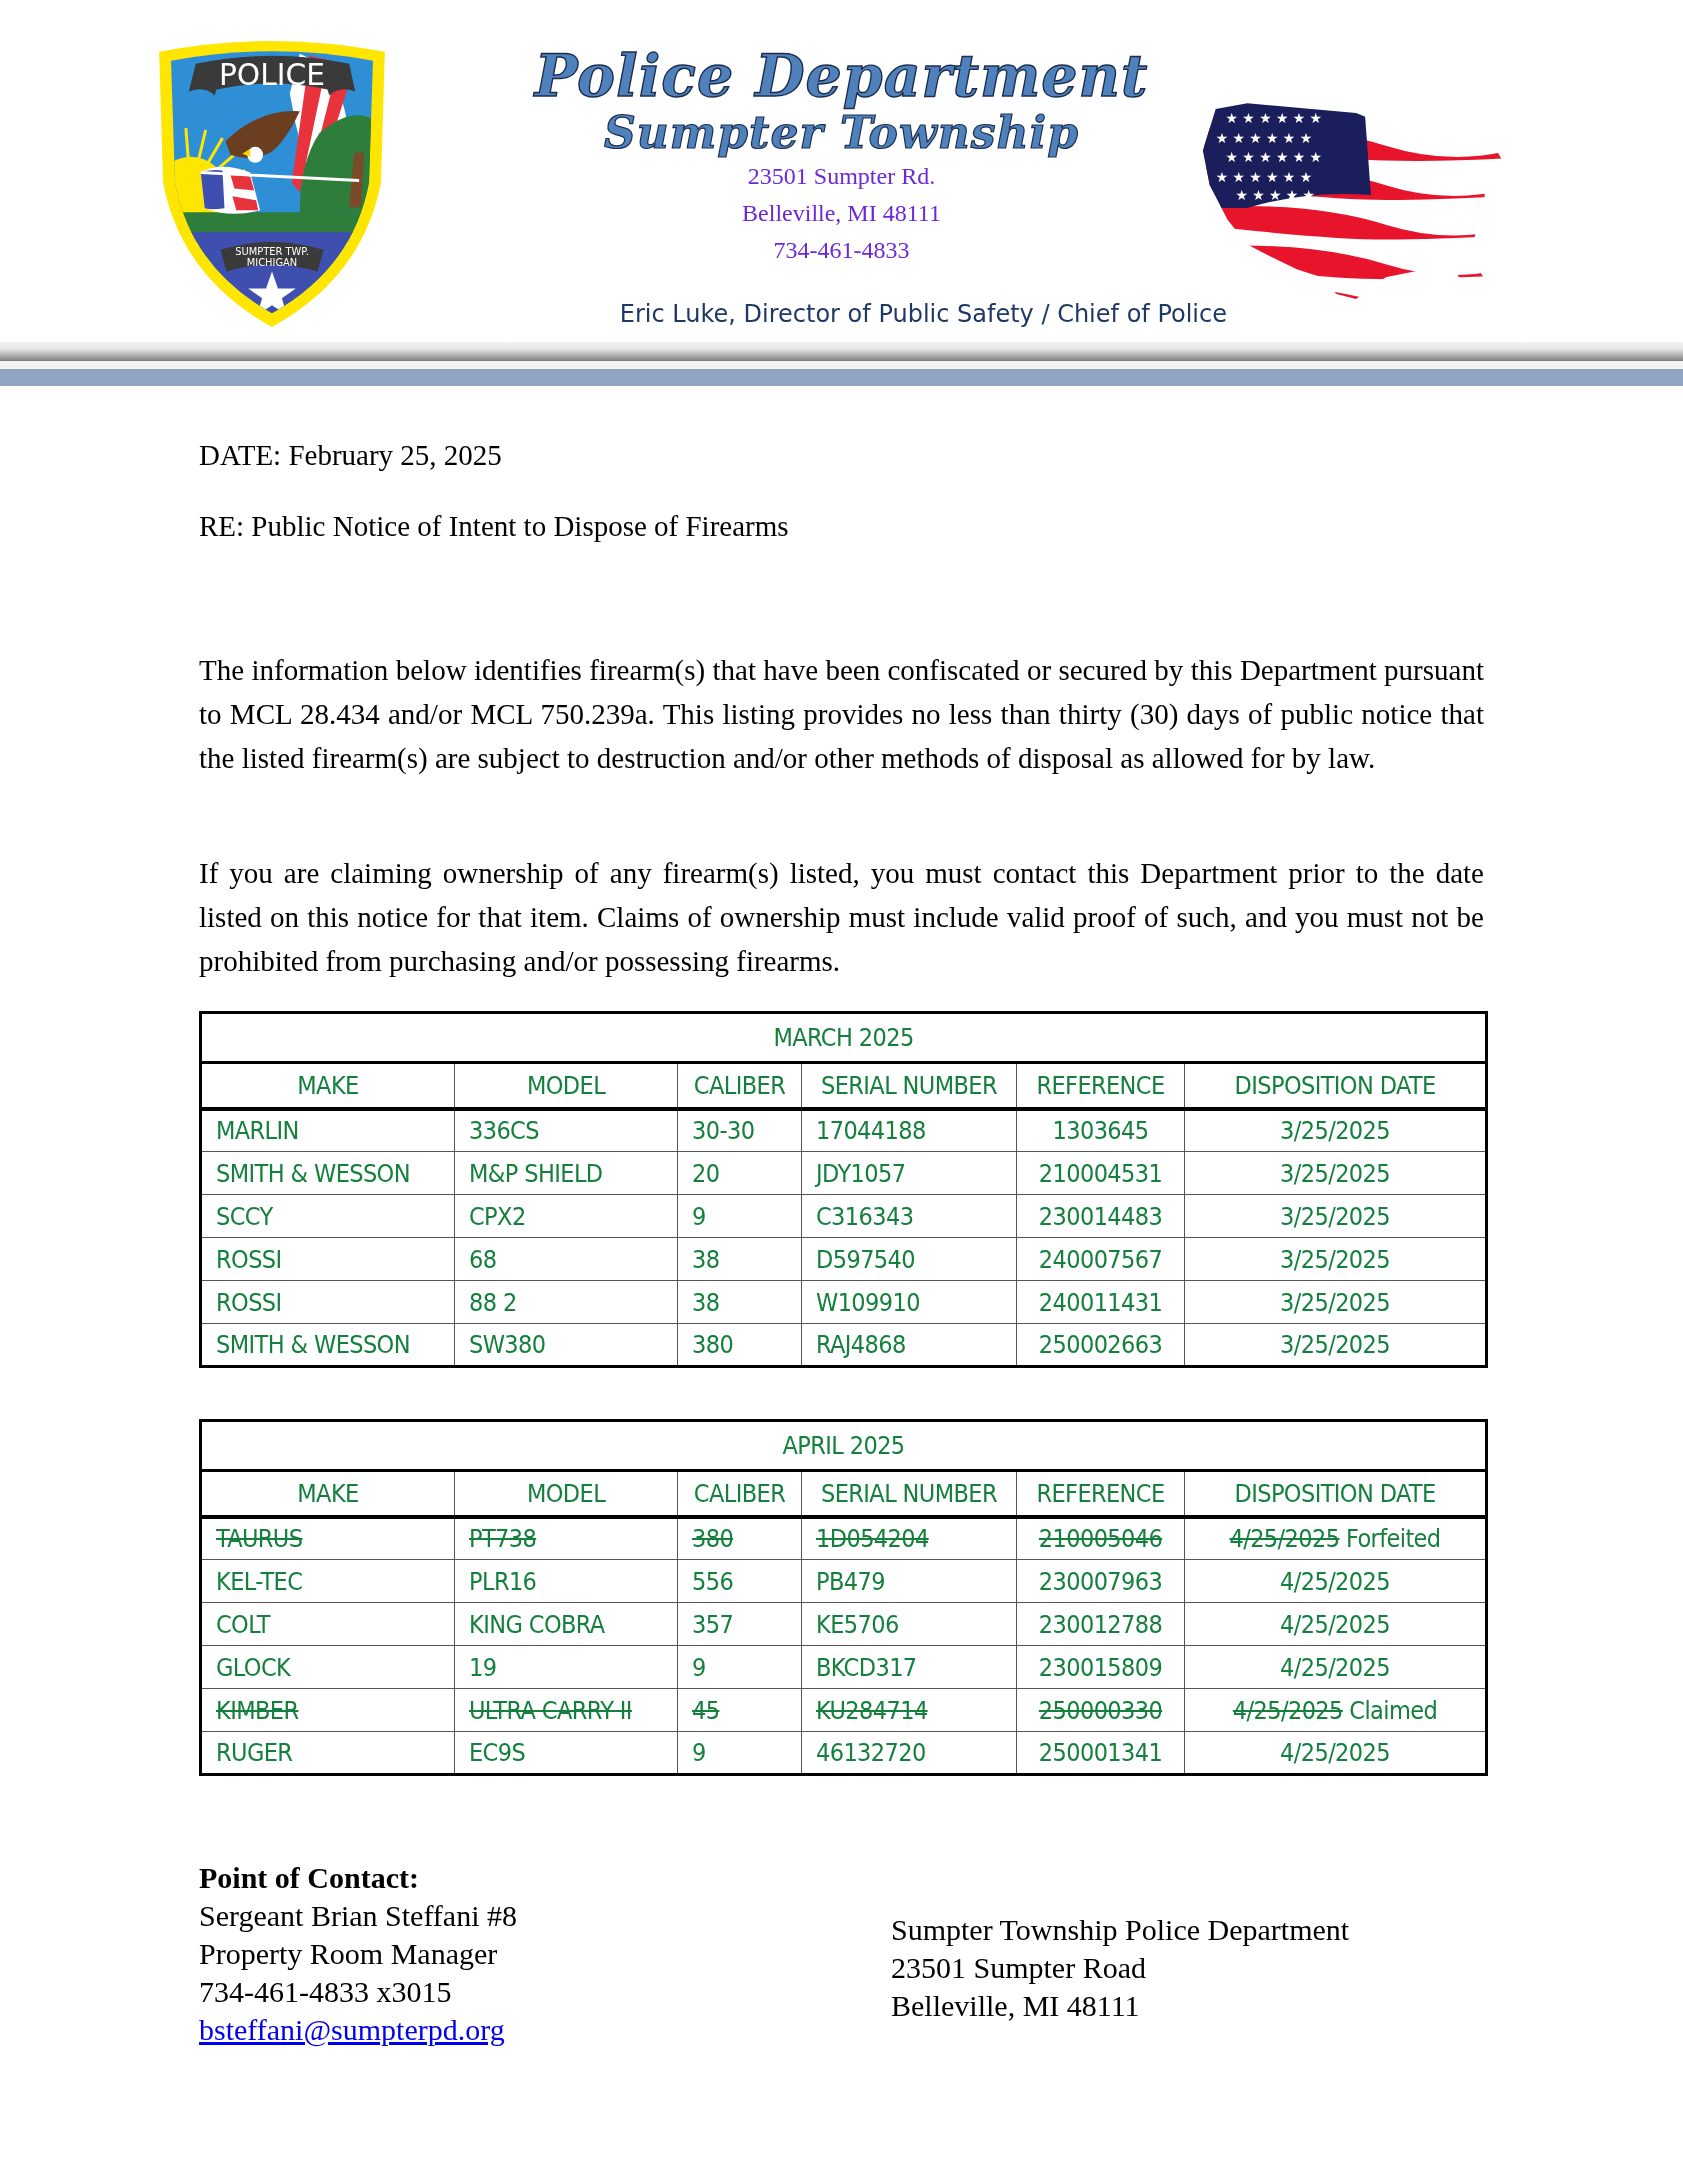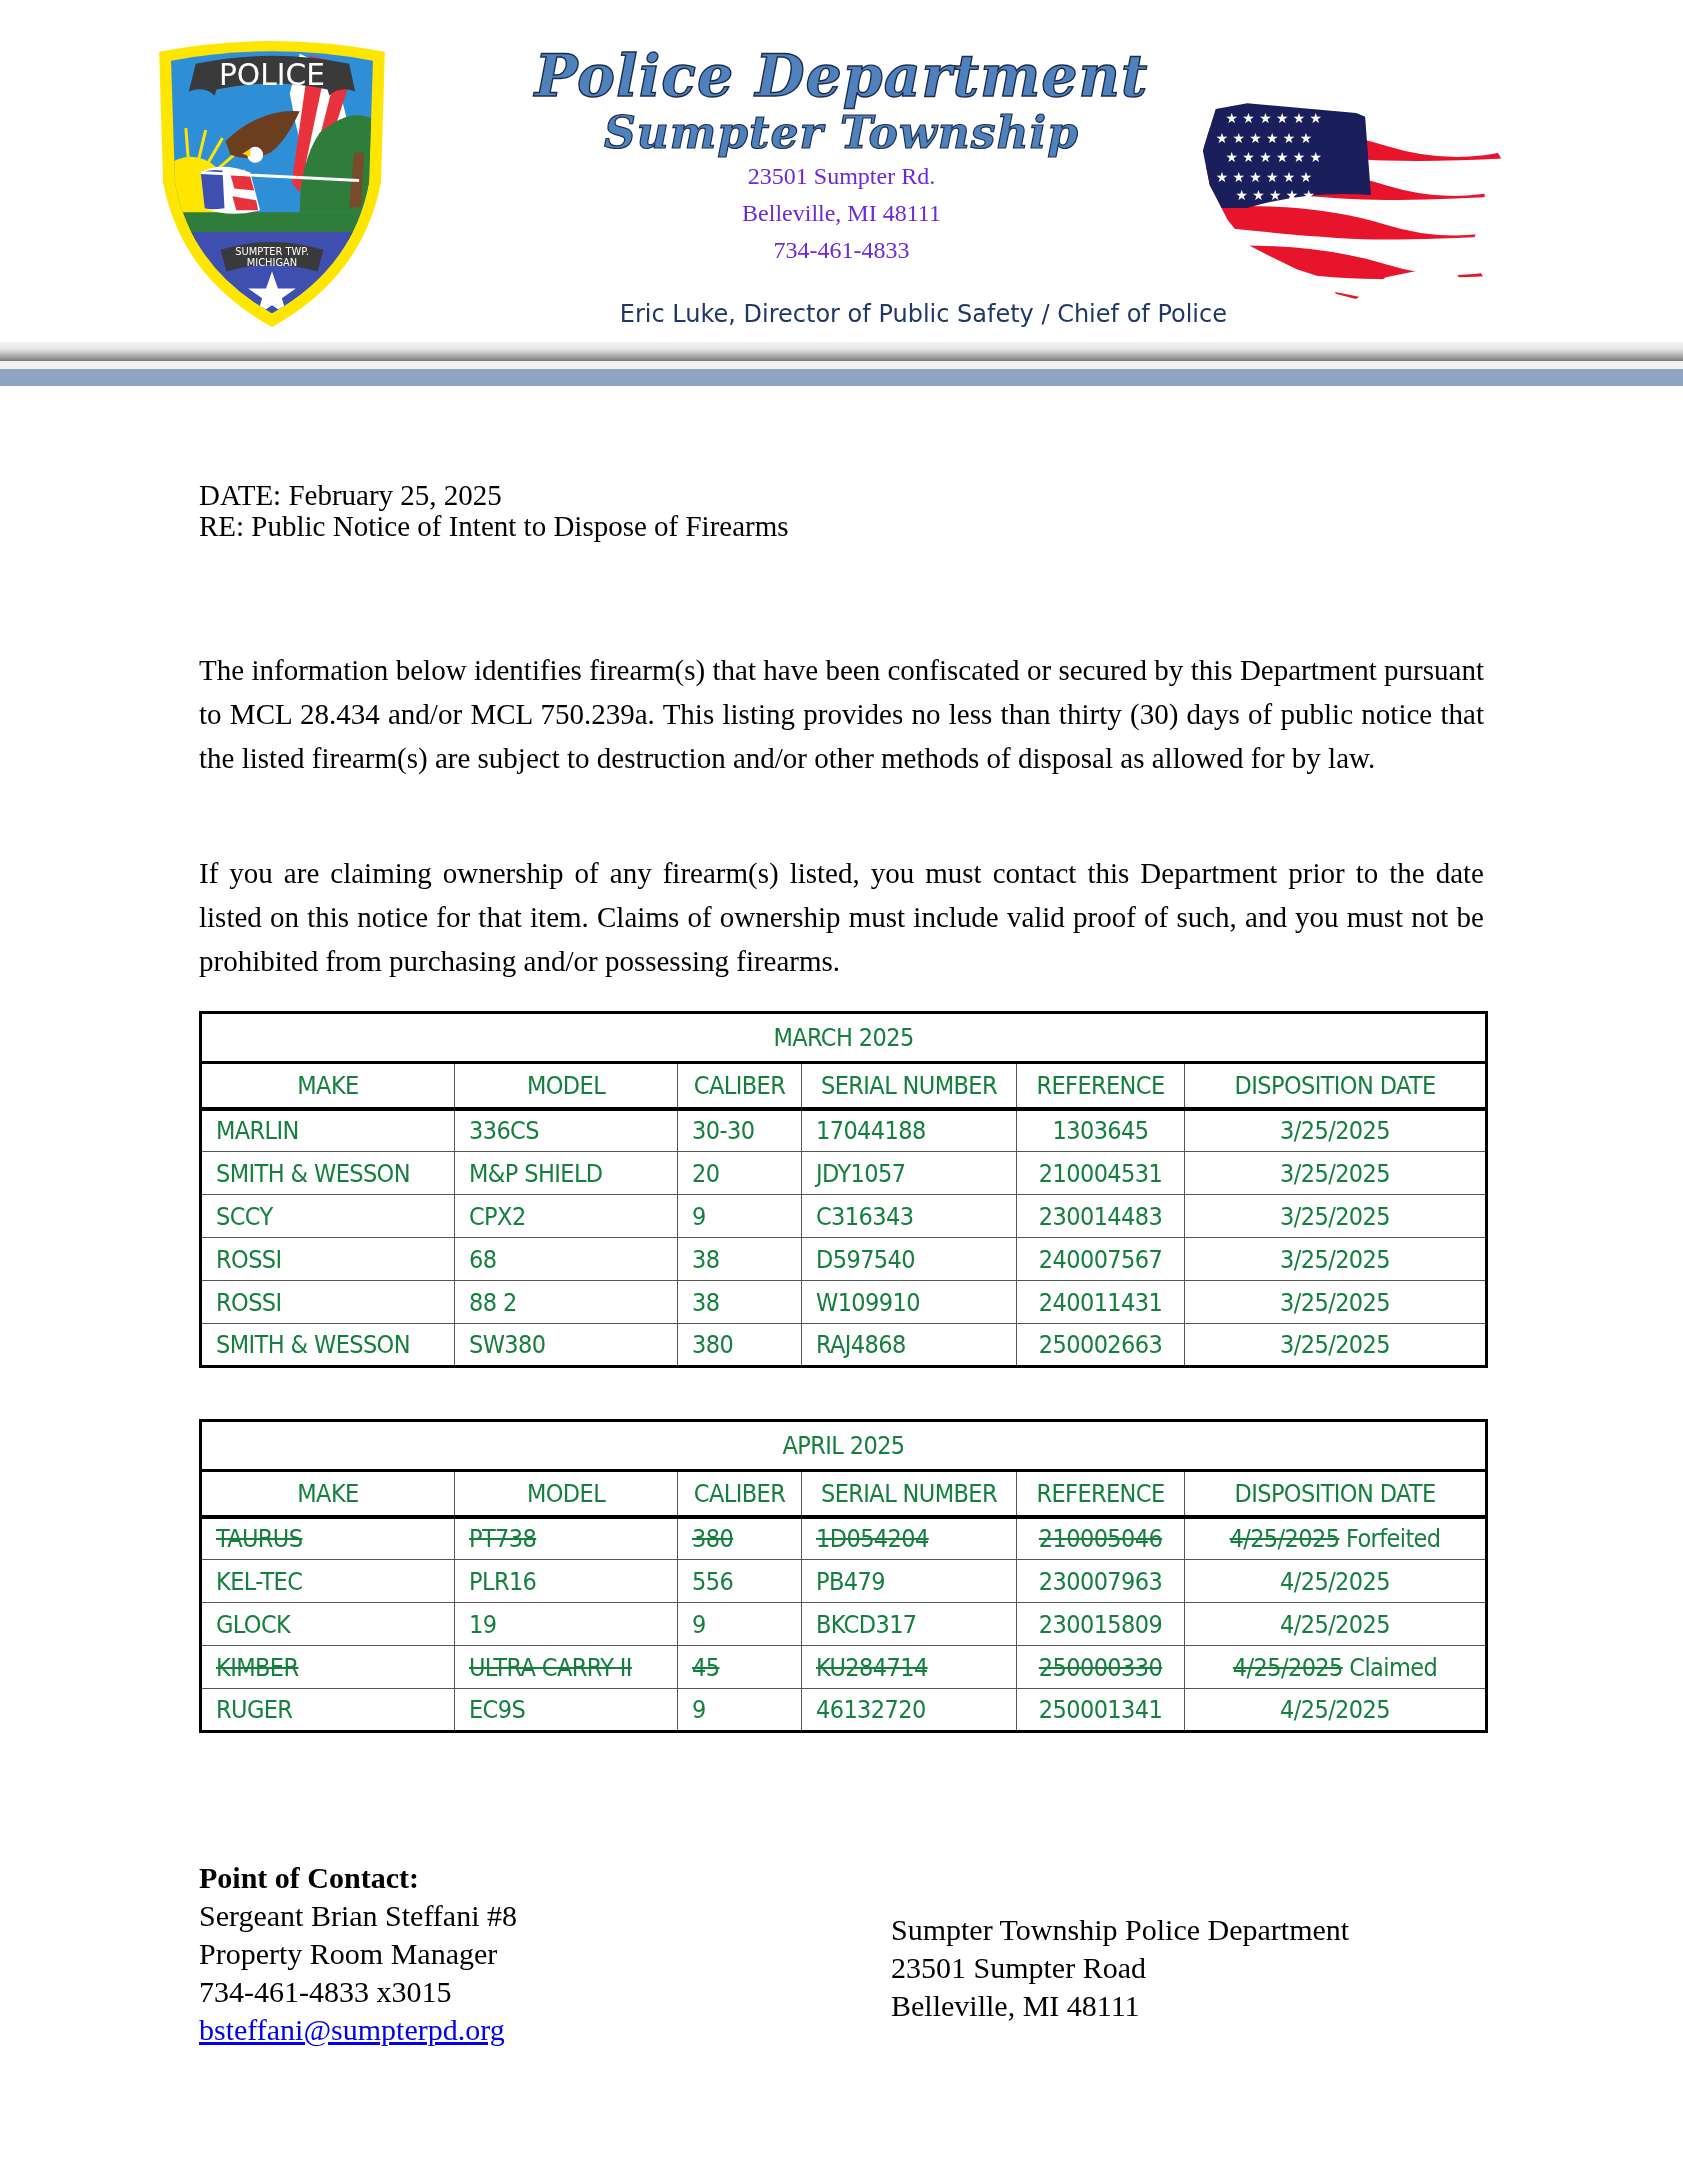--- a/index.html
+++ b/index.html
@@ -26,21 +26,21 @@
   .lh-chief { position: absolute; left: 475px; top: 300px; width: 752px; text-align: right;
     font-family: "DejaVu Sans", sans-serif; color: #1f3864; font-size: 24px; }
 
   .rule-grey { position: absolute; left: 0; top: 342px; width: 1683px; height: 20px;
     background: linear-gradient(#f2f2f2 0%, #e6e6e6 35%, #9a9a9a 80%, #6e6e6e 100%); }
   .rule-gap { position: absolute; left: 0; top: 361px; width: 1683px; height: 8px; background: #f2f2f2; }
   .rule-blue { position: absolute; left: 0; top: 369px; width: 1683px; height: 17px; background: #8ea4c1; }
 
   
   .content { position: absolute; left: 199px; top: 0; width: 1285px; }
-  .date-line { position: absolute; top: 439px; font-size: 29px; margin-top: 40px; }
+  .date-line { position: absolute; top: 439px; font-size: 29px; }
   .re-line { position: absolute; top: 510px; font-size: 29px; }
   .para { position: absolute; font-size: 29px; line-height: 44px; text-align: justify; width: 1285px; }
   .para1 { top: 648px; }
   .para2 { top: 851px; }
 
   
   .ftable { position: absolute; left: 199px; width: 1286px; border-collapse: collapse;
     font-family: "DejaVu Sans Condensed", "DejaVu Sans", sans-serif; font-size: 25px; color: #15803d;
     border: 3px solid #000; table-layout: fixed; }
   .ftable.march { top: 1011px; }
@@ -252,20 +252,28 @@
   </tr>
   <tr class="data-row">
     <td>KEL-TEC</td>
     <td>PLR16</td>
     <td>556</td>
     <td>PB479</td>
     <td class="center">230007963</td>
     <td class="center">4/25/2025</td>
   </tr>
   <tr class="data-row">
+    <td>COLT</td>
+    <td>KING COBRA</td>
+    <td>357</td>
+    <td>KE5706</td>
+    <td class="center">230012788</td>
+    <td class="center">4/25/2025</td>
+  </tr>
+  <tr class="data-row">
     <td>GLOCK</td>
     <td>19</td>
     <td>9</td>
     <td>BKCD317</td>
     <td class="center">230015809</td>
     <td class="center">4/25/2025</td>
   </tr>
   <tr class="data-row">
     <td class="strike">KIMBER</td>
     <td class="strike">ULTRA CARRY II</td>

